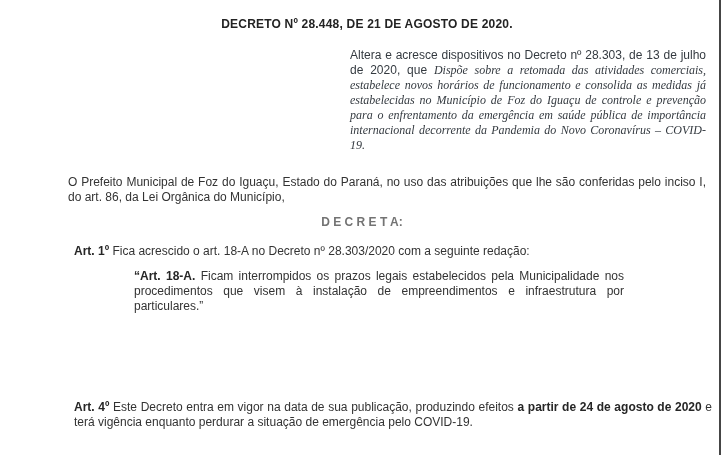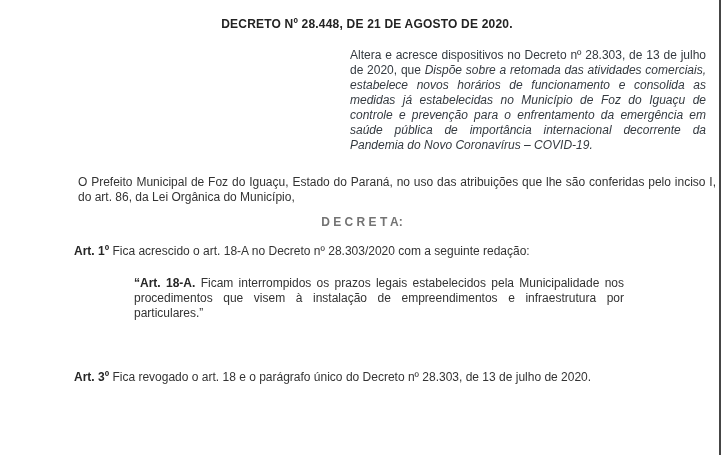--- a/index.html
+++ b/index.html
@@ -35,24 +35,25 @@
   }
   .ementa {
     top: 42px;
     left: 344px;
     width: 356px;
     text-align: justify;
     color: #343a40;
   }
   .ementa em {
     font-style: italic;
+    font-family: Liberation Serif, serif;
   }
   .preamble {
     top: 169px;
-    left: 72px;
+    left: 62px;
     width: 638px;
     text-align: justify;
   }
   .decreta {
     top: 209px;
     left: 0;
     width: 712px;
     text-align: center;
     font-weight: bold;
     color: #737373;
@@ -60,21 +61,21 @@
   .article {
     left: 68px;
     width: 638px;
     text-align: justify;
   }
   .article b, .quote b {
     font-weight: bold;
     color: #262626;
   }
   .quote {
-    top: 270px;
+    top: 263px;
     left: 128px;
     width: 490px;
     text-align: justify;
   }
   .closing {
     top: 436px;
     left: 62px;
     width: 638px;
   }
   .right-border {
@@ -97,19 +98,19 @@
 
   <p class="preamble">O Prefeito Municipal de Foz do Iguaçu, Estado do Paraná, no uso das atribuições que lhe são conferidas pelo inciso I, do art. 86, da Lei Orgânica do Município,</p>
 
   <p class="decreta">D E C R E T A:</p>
 
   <p class="article" style="top:238px"><b>Art. 1º</b><span> Fica acrescido o art. 18-A no Decreto nº 28.303/2020 com a seguinte redação:</span></p>
 
   <p class="quote"><b>“Art. 18-A.</b><span> Ficam interrompidos os prazos legais estabelecidos pela Municipalidade nos procedimentos que visem à instalação de empreendimentos e infraestrutura por particulares.”</span></p>
 
 
-  <p class="article" style="top:364px"><b>Art. 3º</b><span> Fica revogado o art. 18 e o parágrafo único do Decreto nº 28.303, de 13 de julho de 2020.</span></p>
 
+  <p class="article" style="top:394px"><b>Art. 4º</b><span> Este Decreto entra em vigor na data de sua publicação, produzindo efeitos </span><b>a partir de 24 de agosto de 2020</b><span> e terá vigência enquanto perdurar a situação de emergência pelo COVID-19.</span></p>
 
 
   <div class="right-border"></div>
 
 </div>
 
 </body></html>

